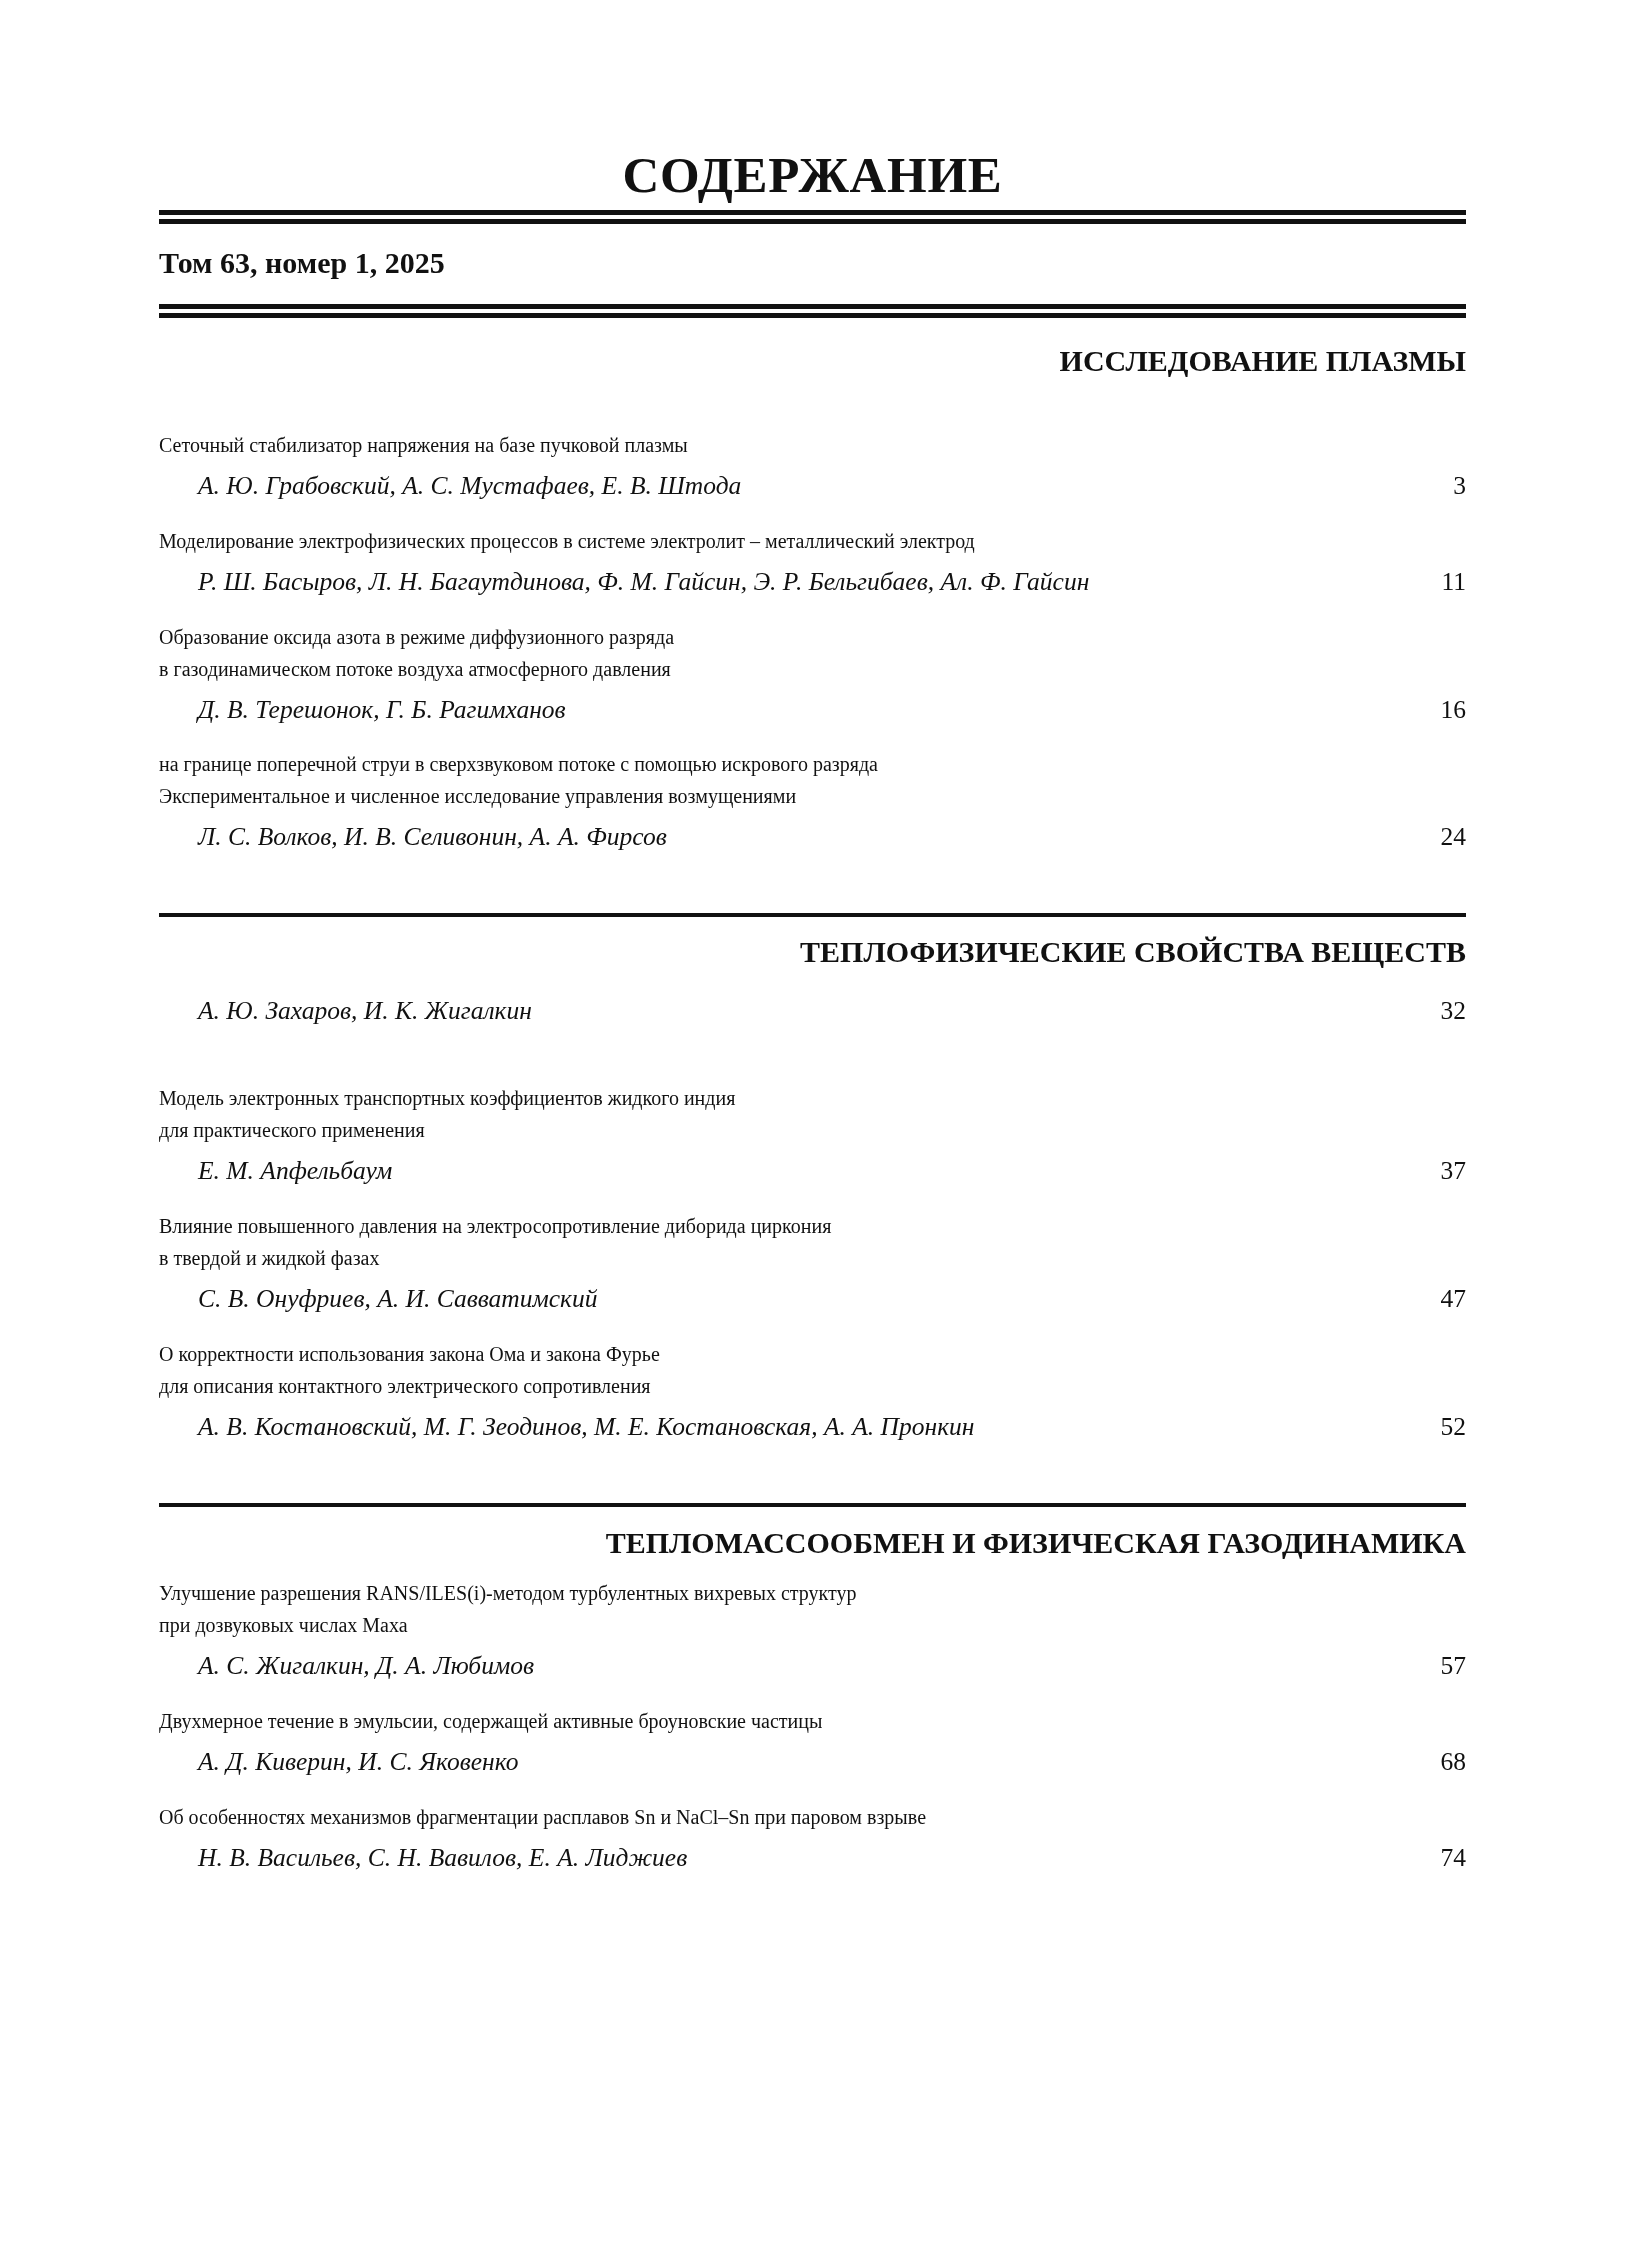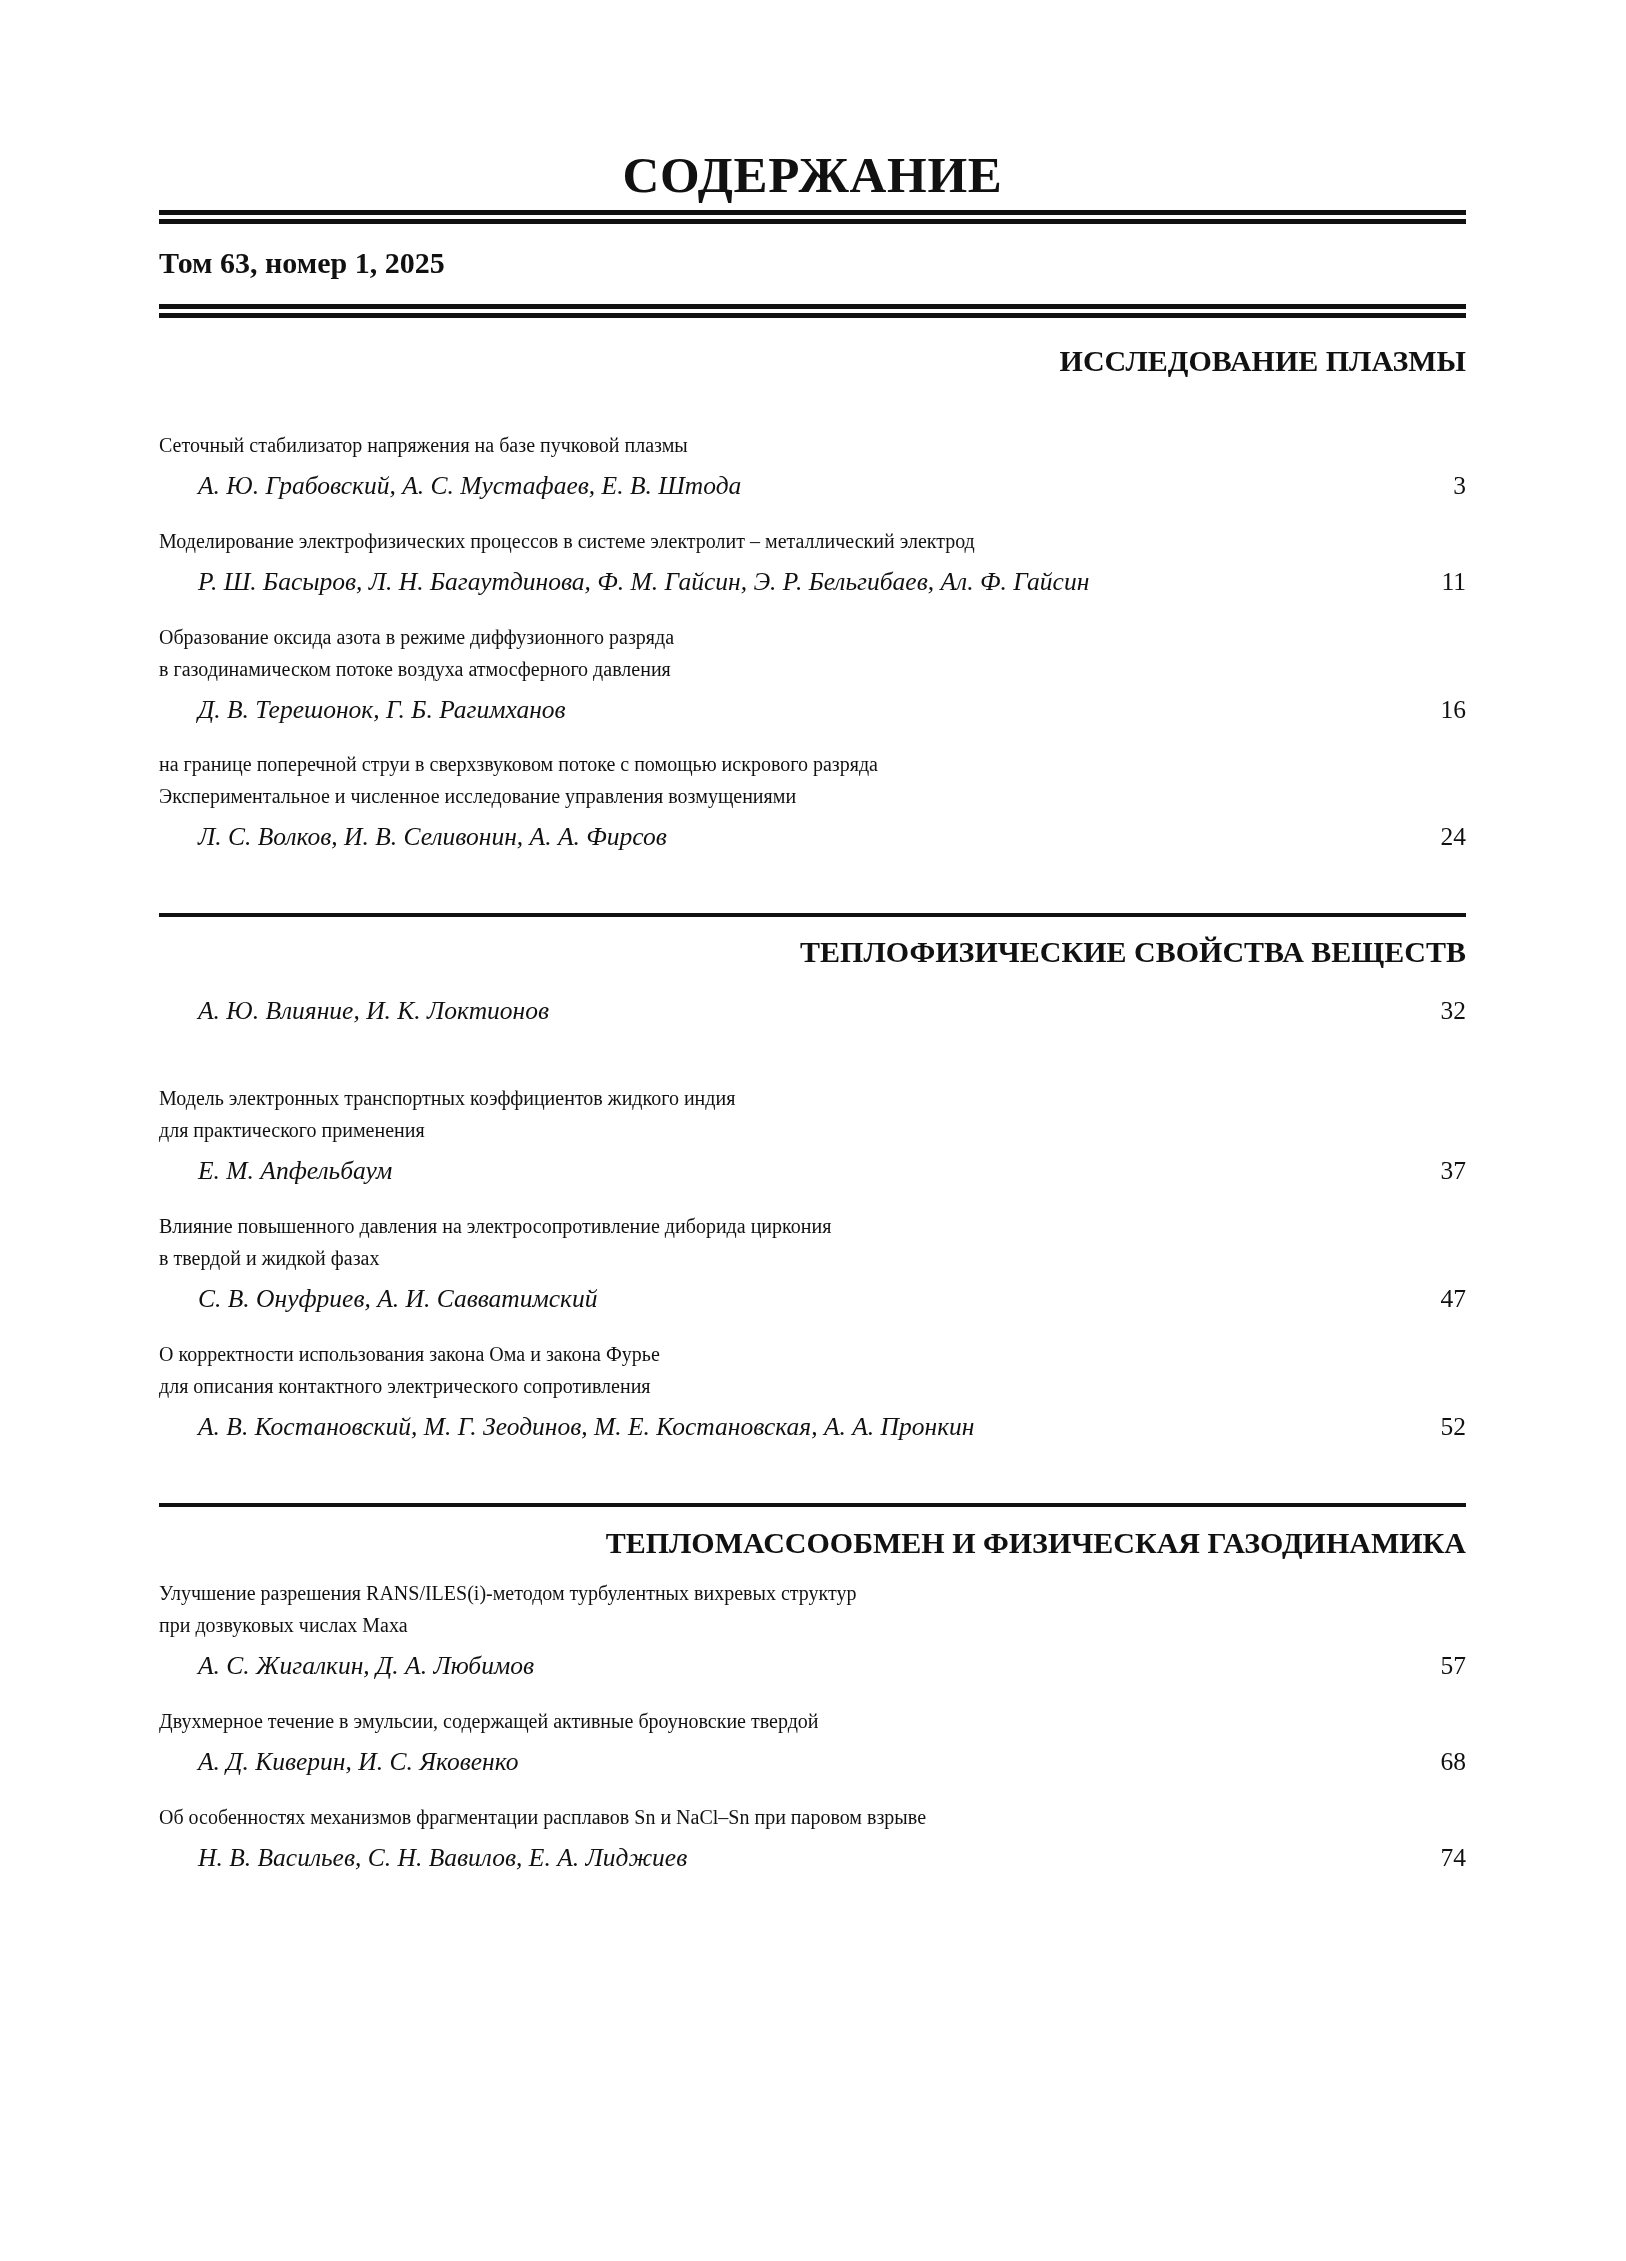--- a/index.html
+++ b/index.html
@@ -63,21 +63,21 @@
       <span class="entry-authors">Л. С. Волков, И. В. Селивонин, А. А. Фирсов</span>
       <span class="entry-page">24</span>
     </div>
   </div>
 
   <div class="abs rule-section" style="top:913px"></div>
   <div class="abs section-title" style="top:935px">ТЕПЛОФИЗИЧЕСКИЕ СВОЙСТВА ВЕЩЕСТВ</div>
 
   <div class="entry" style="top:986px">
     <div class="entry-authors-row">
-      <span class="entry-authors">А. Ю. Влияние, И. К. Локтионов</span>
+      <span class="entry-authors">А. Ю. Захаров, И. К. Жигалкин</span>
       <span class="entry-page">32</span>
     </div>
   </div>
 
   <div class="entry" style="top:1082px">
     <div class="entry-title">Модель электронных транспортных коэффициентов жидкого индия</div>
     <div class="entry-title">для практического применения</div>
     <div class="entry-authors-row">
       <span class="entry-authors">Е. М. Апфельбаум</span>
       <span class="entry-page">37</span>
@@ -108,21 +108,21 @@
   <div class="entry" style="top:1577px">
     <div class="entry-title">Улучшение разрешения RANS/ILES(i)-методом турбулентных вихревых структур</div>
     <div class="entry-title">при дозвуковых числах Маха</div>
     <div class="entry-authors-row">
       <span class="entry-authors">А. С. Жигалкин, Д. А. Любимов</span>
       <span class="entry-page">57</span>
     </div>
   </div>
 
   <div class="entry" style="top:1705px">
-    <div class="entry-title">Двухмерное течение в эмульсии, содержащей активные броуновские твердой</div>
+    <div class="entry-title">Двухмерное течение в эмульсии, содержащей активные броуновские частицы</div>
     <div class="entry-authors-row">
       <span class="entry-authors">А. Д. Киверин, И. С. Яковенко</span>
       <span class="entry-page">68</span>
     </div>
   </div>
 
   <div class="entry" style="top:1801px">
     <div class="entry-title">Об особенностях механизмов фрагментации расплавов Sn и NaCl–Sn при паровом взрыве</div>
     <div class="entry-authors-row">
       <span class="entry-authors">Н. В. Васильев, С. Н. Вавилов, Е. А. Лиджиев</span>

